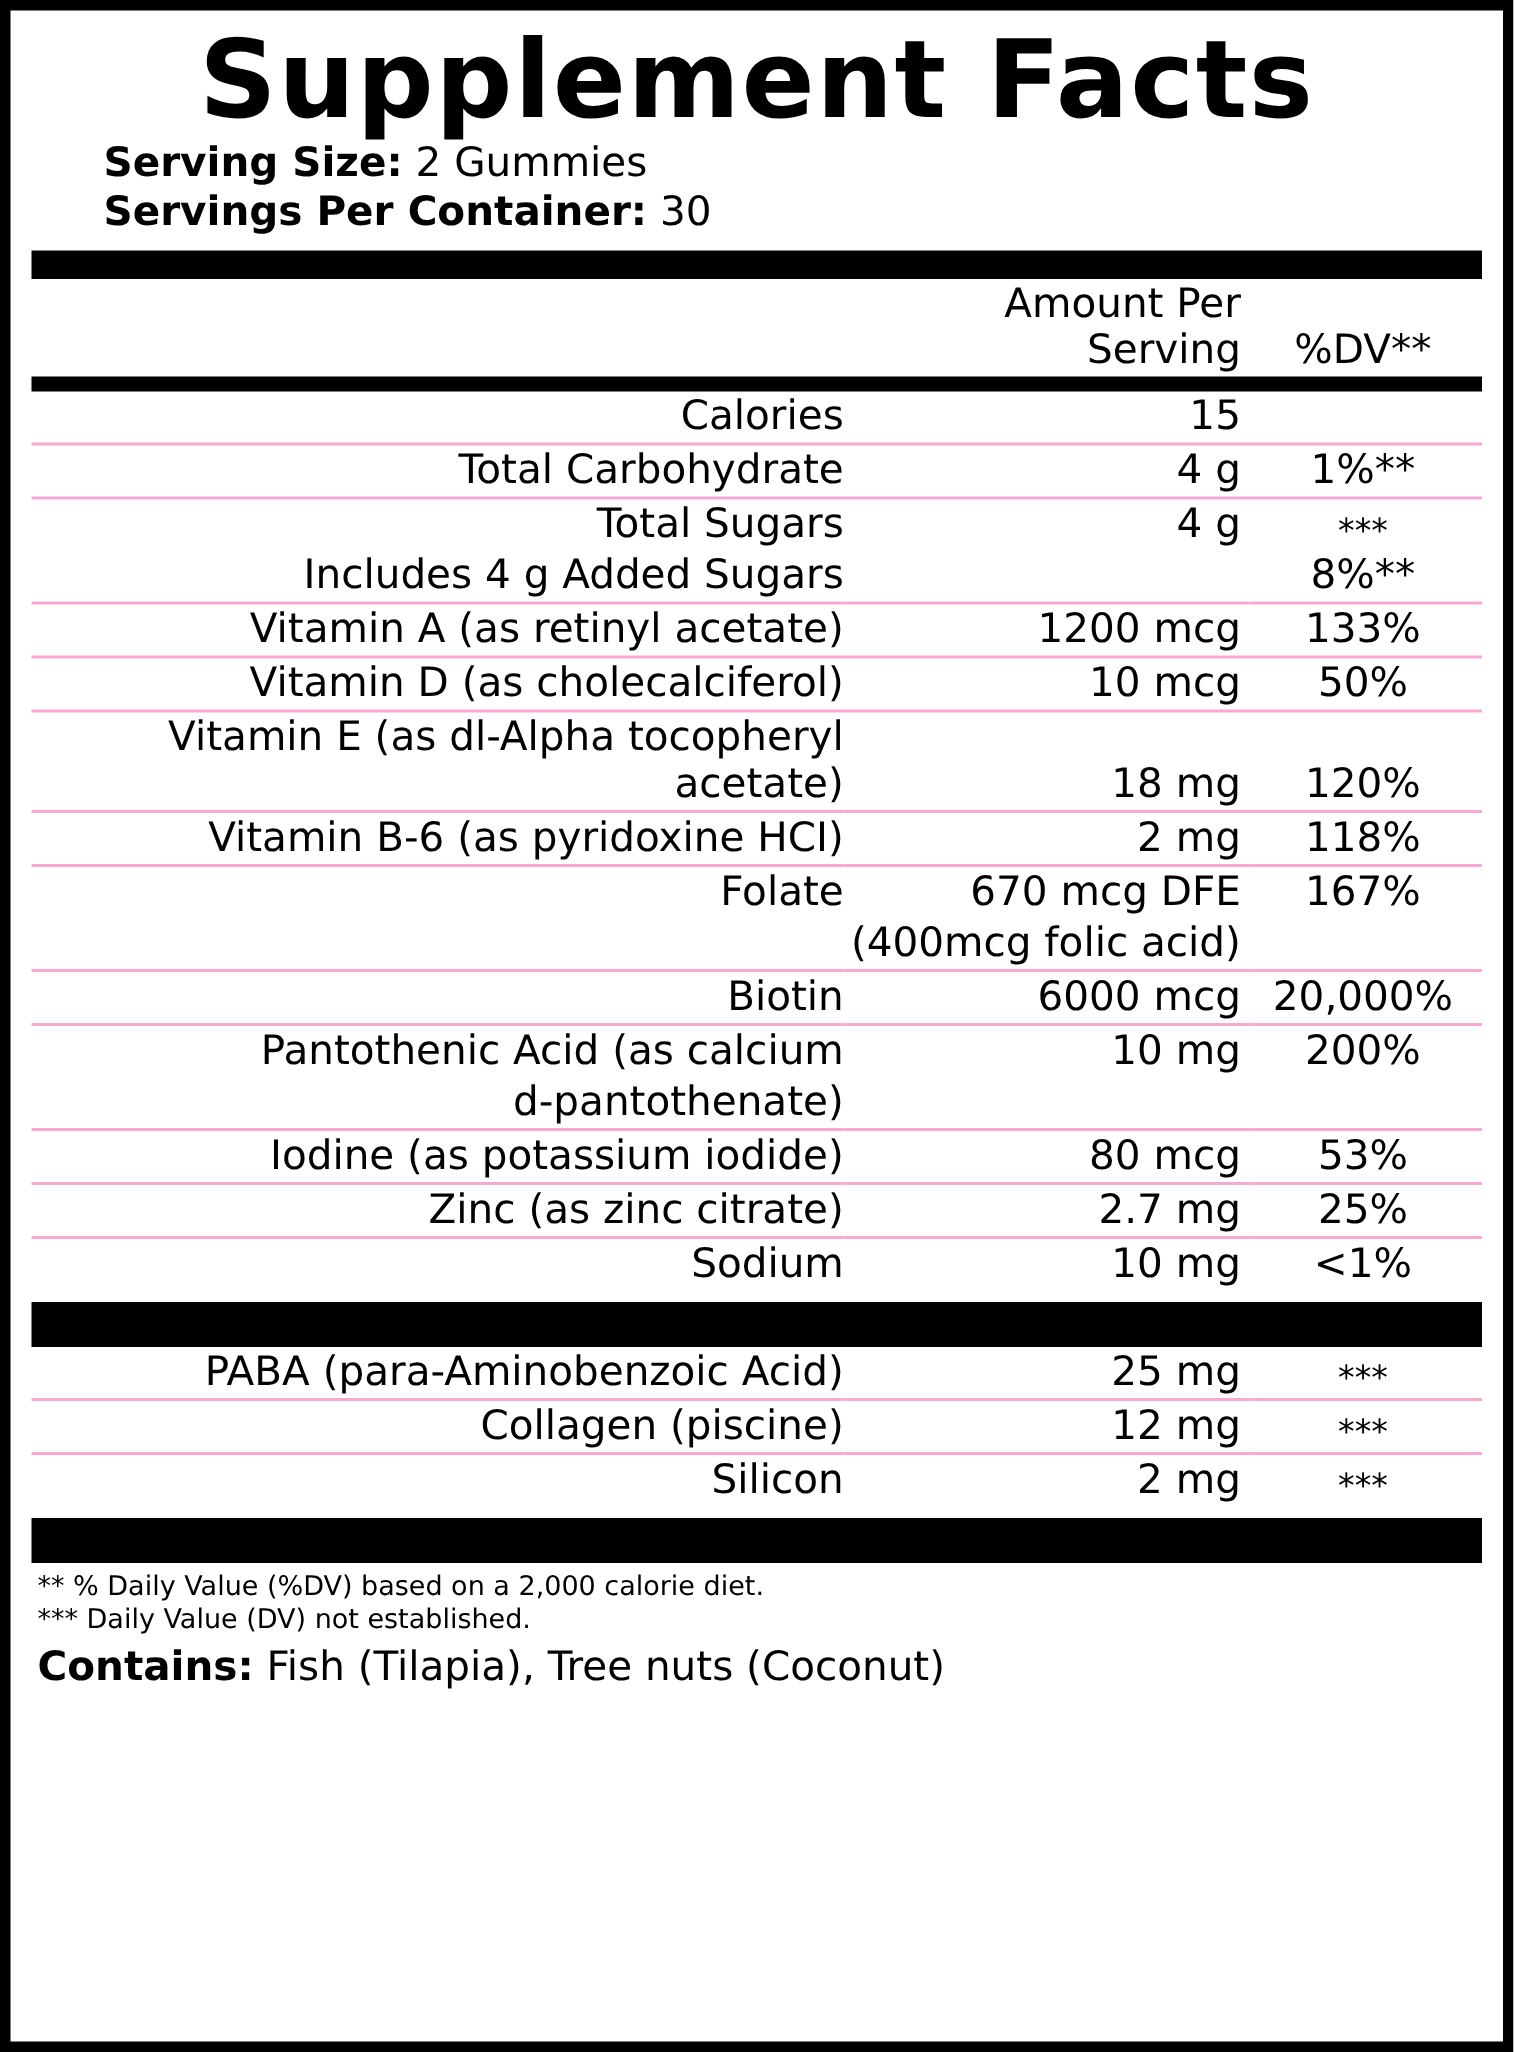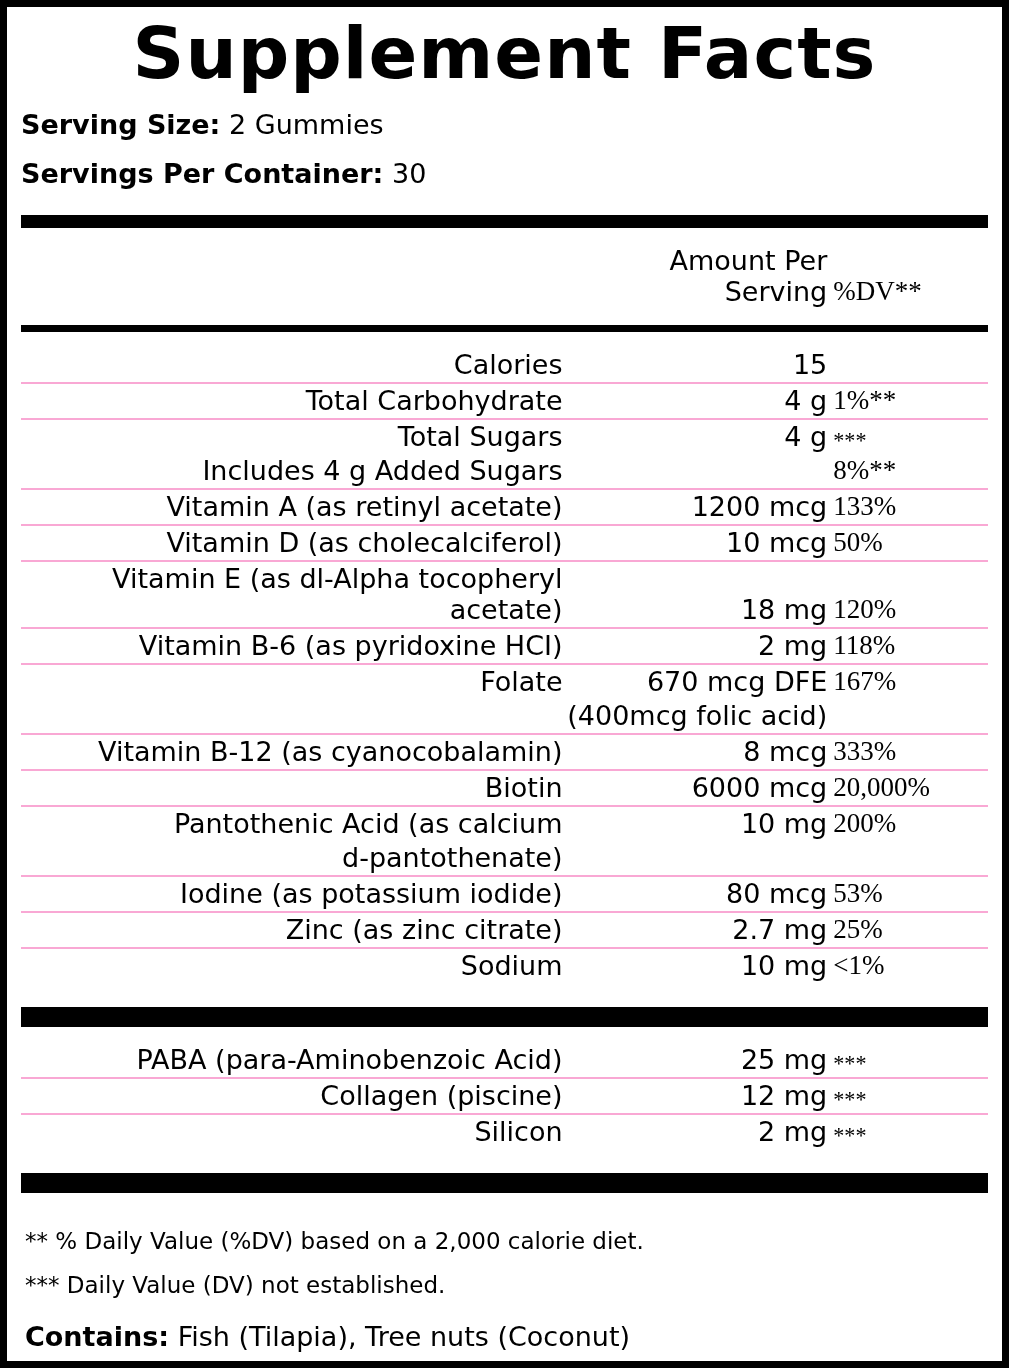--- a/index.html
+++ b/index.html
@@ -15,35 +15,35 @@
     color: #000000;
   }
   .panel {
     width: 1009px;
     height: 1368px;
     border: 7px solid #000000;
     padding: 10px 14px 8px 14px;
     background: #ffffff;
     display: flex;
     flex-direction: column;
-    gap: 16px;
   }
   .title {
     font-size: 72px;
     font-weight: bold;
     letter-spacing: 1px;
     line-height: 0.95;
     text-align: center;
     margin: 2px 0 6px 0;
     white-space: nowrap;
   }
   .serving-line {
     font-size: 27px;
     line-height: 1.22;
     font-weight: normal;
+    margin-left: 48px;
   }
   .serving-line b { font-weight: bold; }
   .bar-thick {
     background: #000000;
     height: 19px;
     margin-top: 8px;
   }
   .bar-thick.tall { height: 30px; }
   .bar-medium {
     background: #000000;
@@ -59,27 +59,27 @@
     vertical-align: bottom;
     font-weight: normal;
   }
   .hdr td {
     font-weight: bold;
     font-size: 27px;
     padding-bottom: 2px;
   }
   .col-name { text-align: right; width: 56%; padding-left: 6px !important; }
   .col-amt  { text-align: right; width: 28%; padding-right: 6px !important; }
-  .col-dv   { text-align: left; width: 16%; padding-right: 4px !important; font-family: Liberation Serif, serif; }
+  .col-dv   { text-align: center; width: 16%; padding-right: 4px !important; }
   tr.line > td { border-top: 2px solid #f9a8d4; }
   tr.noline > td { border-top: 0; }
   .indent1 { padding-left: 28px !important; }
   .indent2 { padding-left: 52px !important; }
   .dvstar { vertical-align: top; font-size: 0.82em; line-height: 1; }
-  .sub-note { font-size: 23px; line-height: 1.18; padding-left: 4px; }
+  .sub-note { font-size: 18px; line-height: 1.18; padding-left: 4px; }
   .footer {
     font-size: 27px;
     line-height: 1.2;
     padding-left: 4px;
     padding-top: 6px;
   }
   .footer b { font-weight: bold; }
   .spacer-sm { height: 5px; }
 </style>
 </head>
@@ -158,25 +158,20 @@
         <td class="col-name">Folate</td>
         <td class="col-amt">670 mcg DFE</td>
         <td class="col-dv">167%</td>
       </tr>
       <tr class="noline">
         <td class="col-name"></td>
         <td class="col-amt">(400mcg folic acid)</td>
         <td class="col-dv"></td>
       </tr>
       <tr class="line">
-        <td class="col-name">Vitamin B-12 (as cyanocobalamin)</td>
-        <td class="col-amt">8 mcg</td>
-        <td class="col-dv">333%</td>
-      </tr>
-      <tr class="line">
         <td class="col-name">Biotin</td>
         <td class="col-amt">6000 mcg</td>
         <td class="col-dv">20,000%</td>
       </tr>
       <tr class="line">
         <td class="col-name">Pantothenic Acid (as calcium</td>
         <td class="col-amt">10 mg</td>
         <td class="col-dv">200%</td>
       </tr>
       <tr class="noline">

